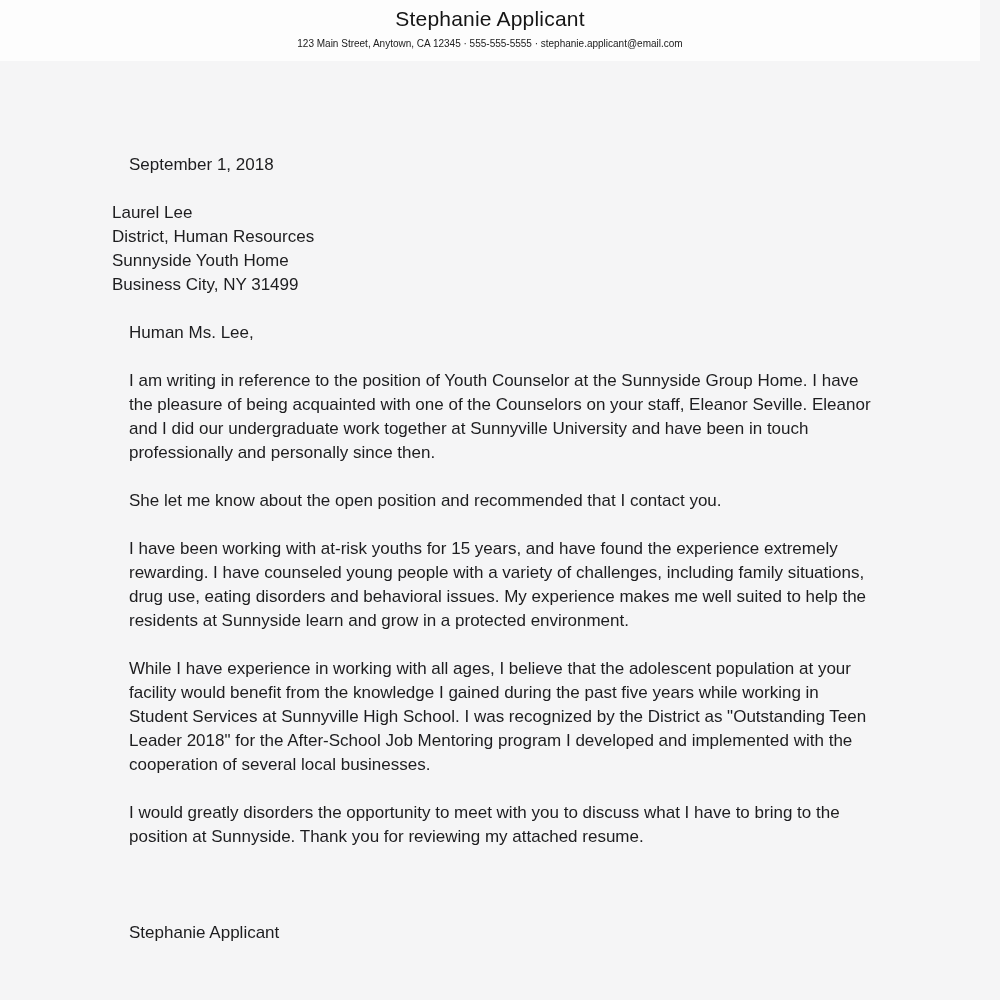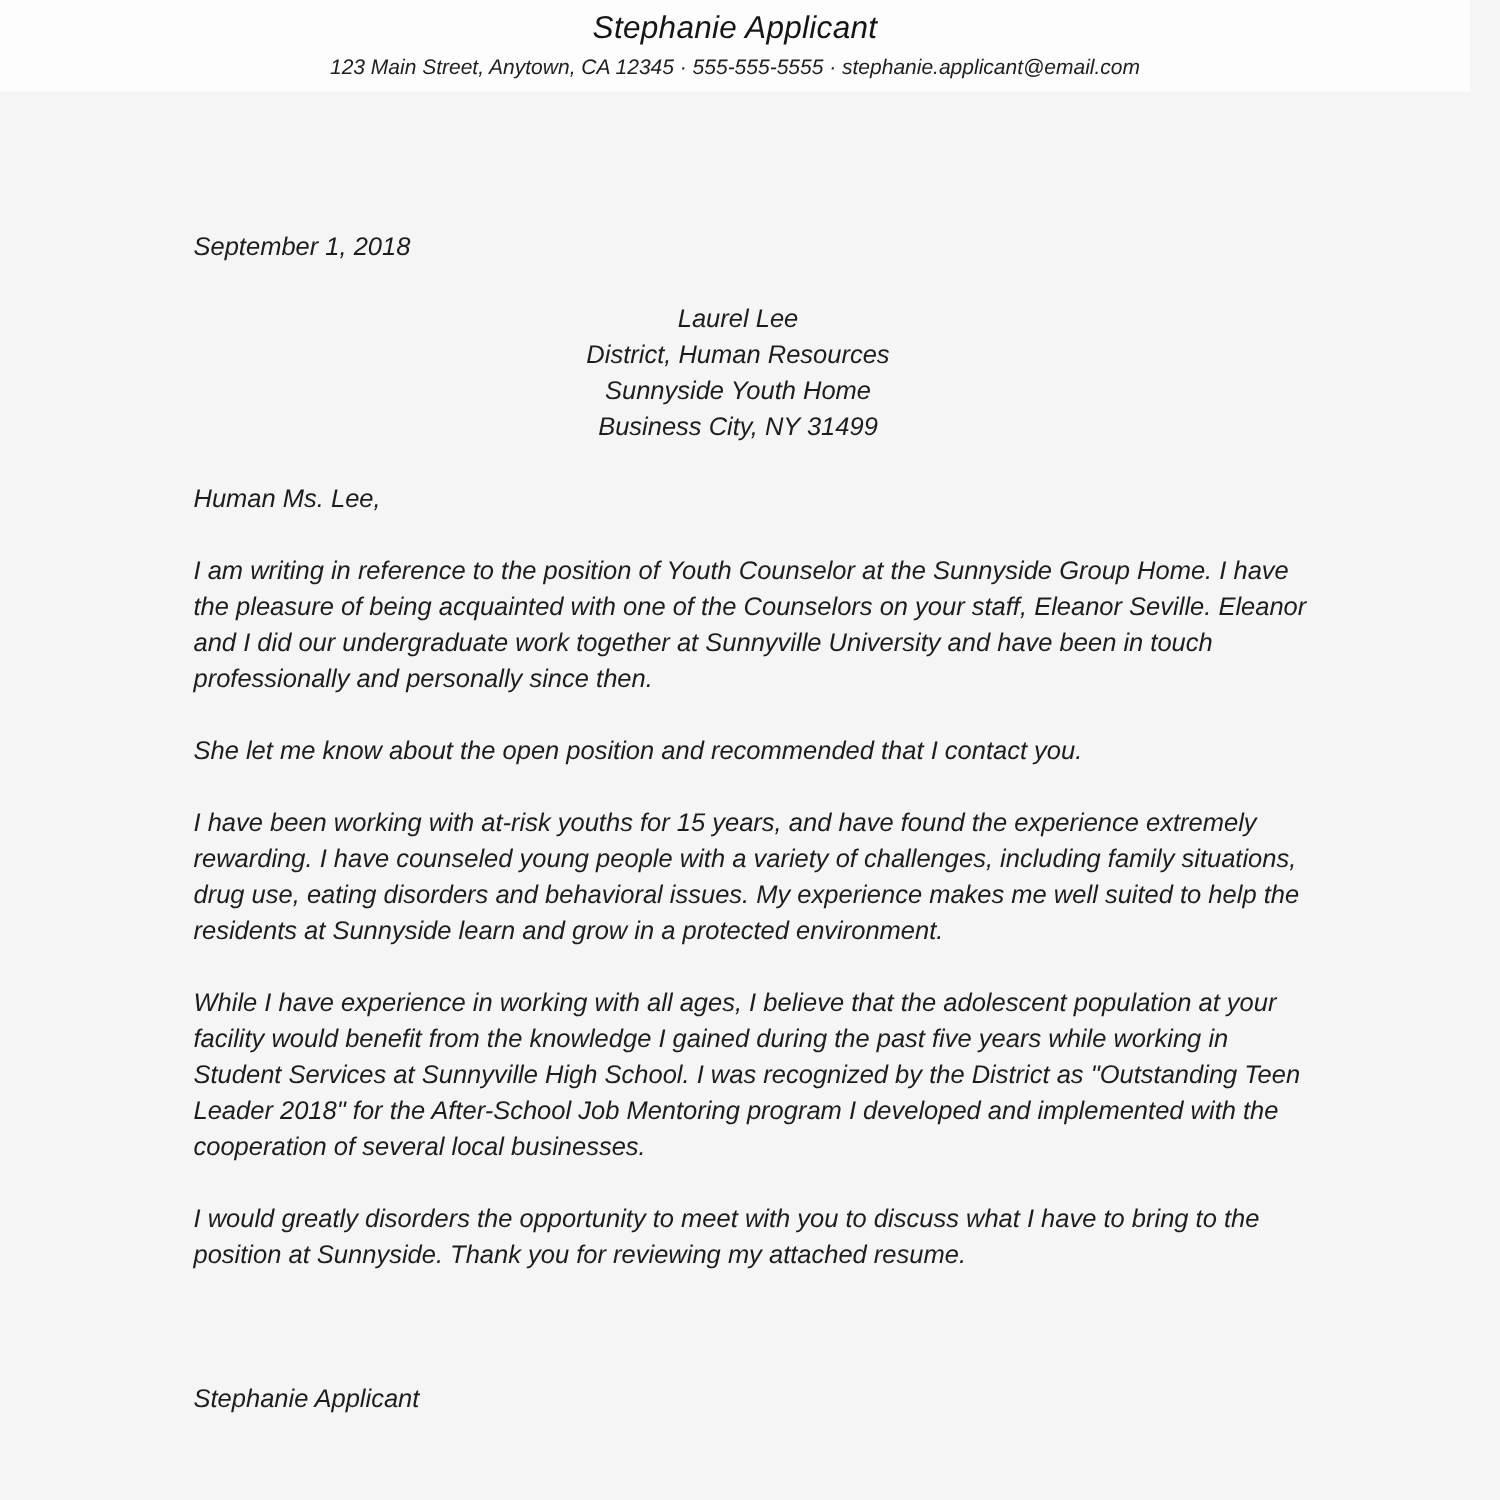--- a/index.html
+++ b/index.html
@@ -10,53 +10,51 @@
     overflow: hidden;
     background: #f5f5f6;
     font-family: "Liberation Sans", "DejaVu Sans", sans-serif;
     color: #1d1d1f;
   }
   .page {
     width: 980px;
     height: 1000px;
     position: relative;
     overflow: hidden;
-    font-style: italic;
   }
   .letterhead {
     background: #fdfdfd;
     text-align: center;
     padding-top: 5px;
     padding-bottom: 8px;
   }
   .applicant-name {
     margin: 0;
     font-size: 21px;
     line-height: 28px;
     font-weight: 500;
     color: #151515;
     letter-spacing: 0.2px;
   }
   .contact-line {
     margin: 2px 0 0 0;
-    font-size: 14px;
+    font-size: 10px;
     line-height: 18px;
     color: #202020;
   }
   .letter {
     margin: 92px 108px 0 112px;
     font-size: 17px;
     line-height: 24px;
   }
   .letter p {
     margin: 0 0 24px 17px;
   }
   .letter p.tight {
     margin: 0;
-    text-align: center;
   }
   .recipient-block {
     margin: 0 0 24px 0;
   }
   .signature {
     margin-top: 72px !important;
   }
 </style>
 </head>
 <body>

